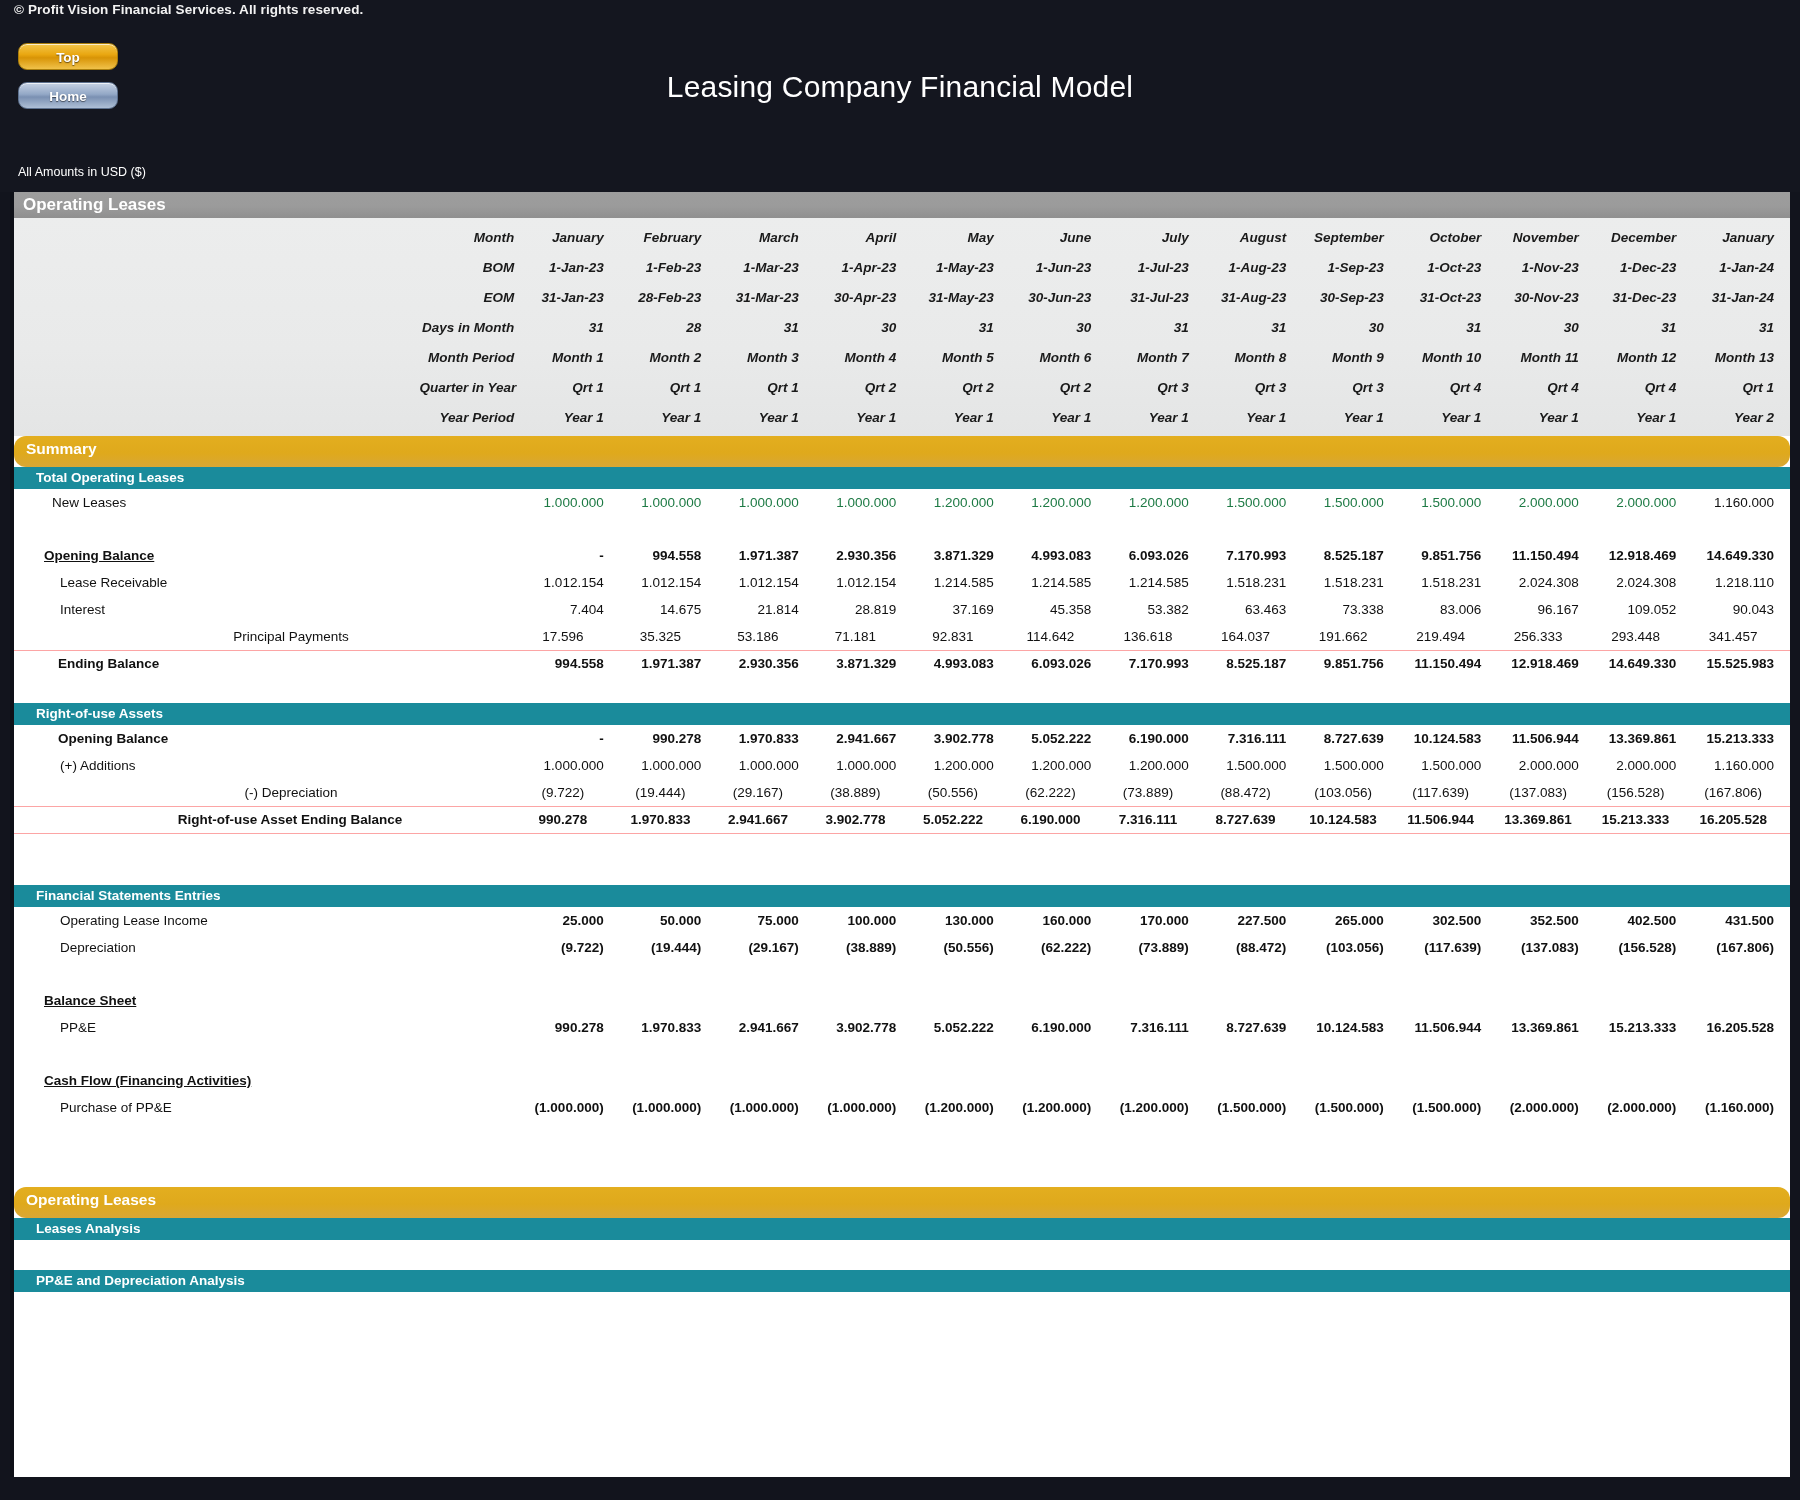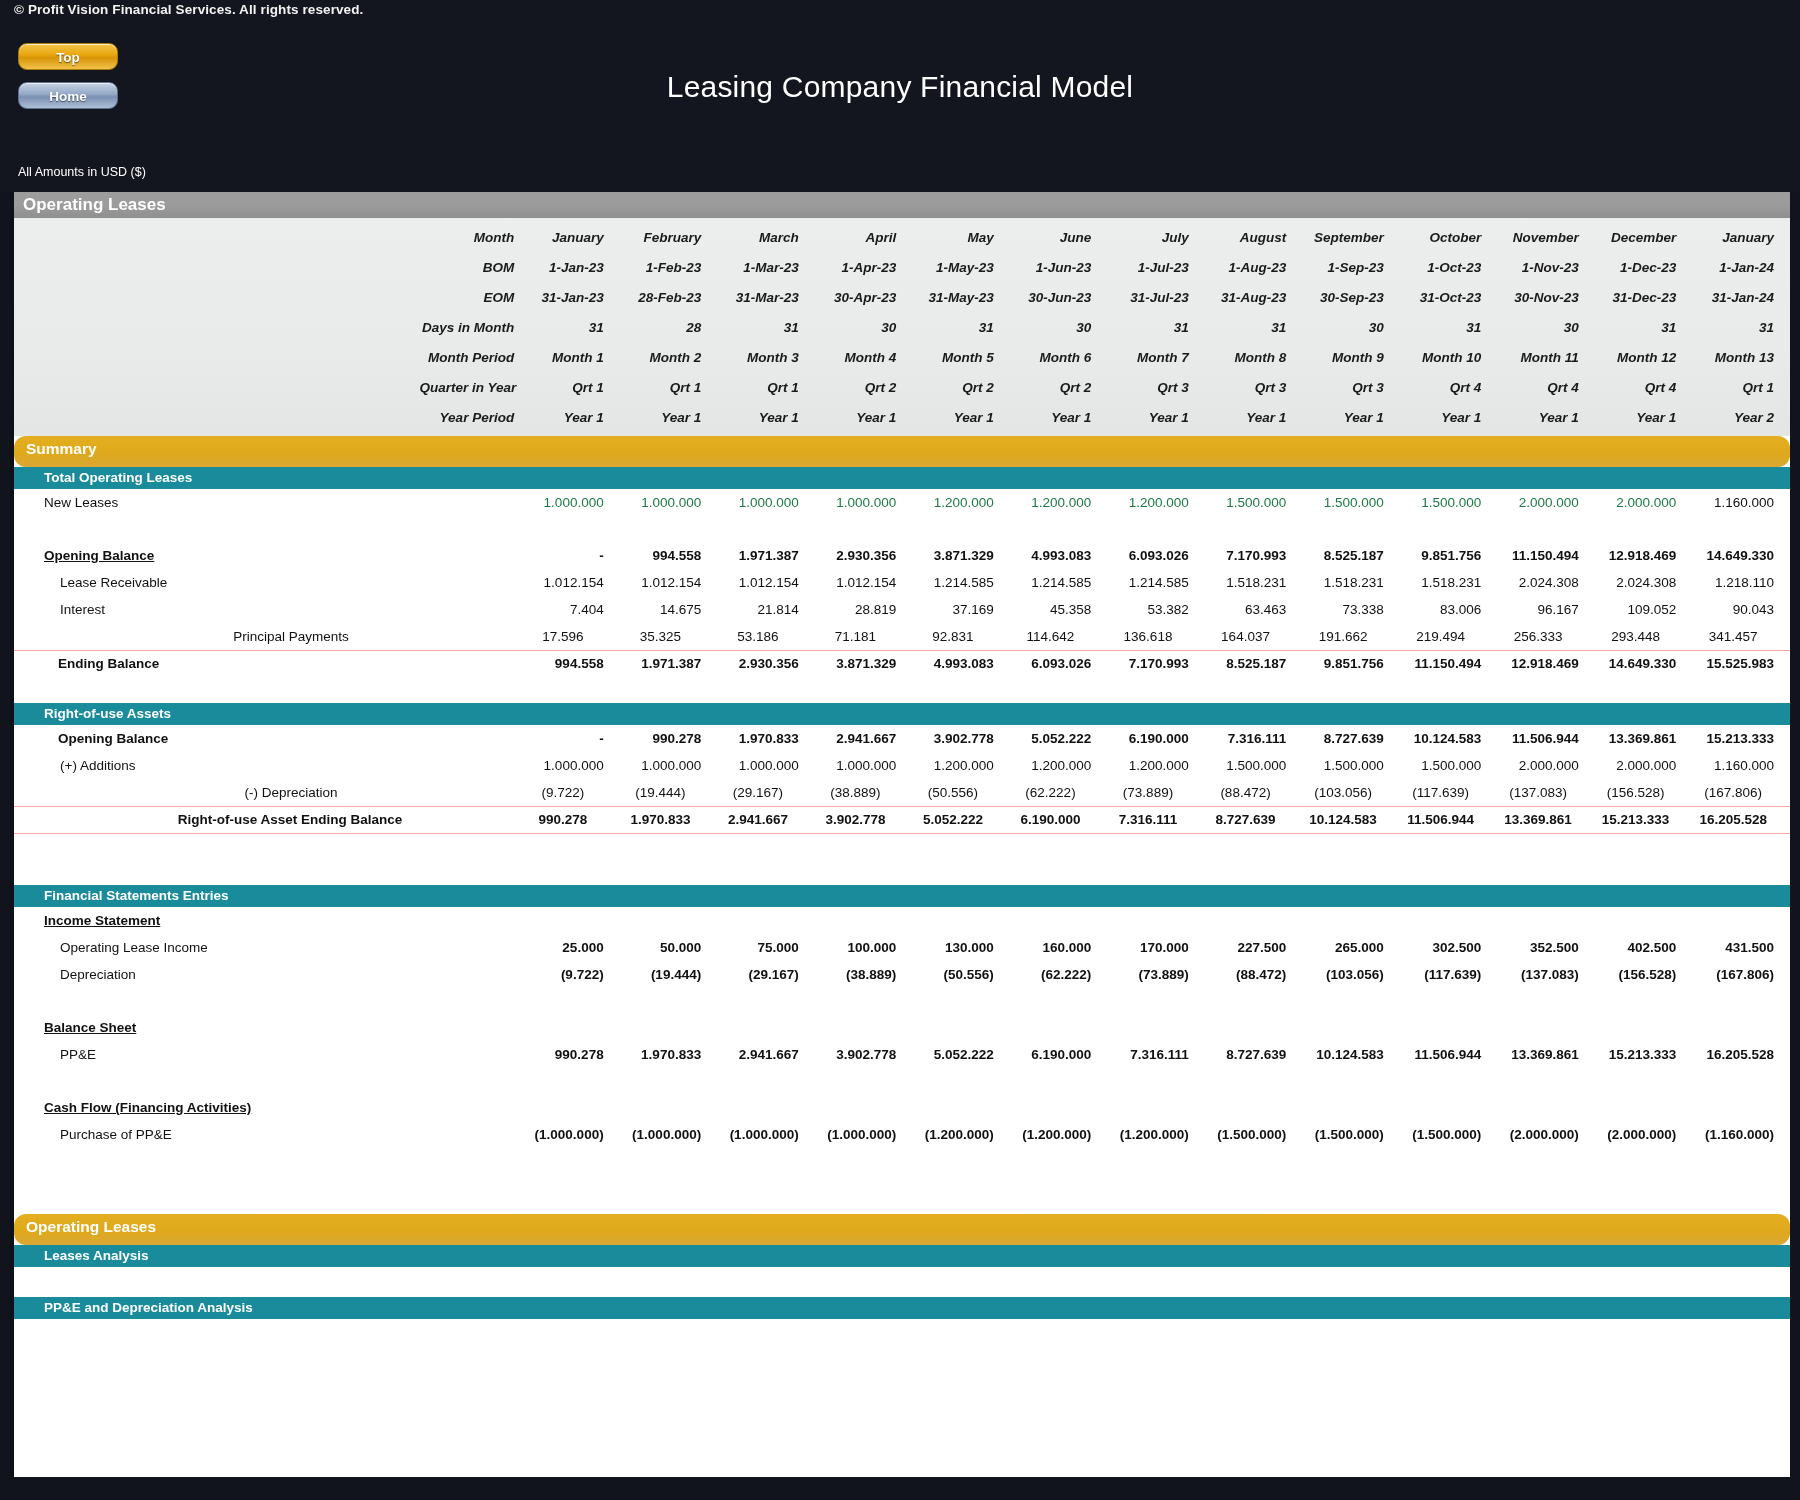--- a/index.html
+++ b/index.html
@@ -111,21 +111,21 @@
     box-sizing: border-box;
     border-radius: 12px;
   }
   .banner-teal {
     height: 22px;
     background: #1a8b9b;
     color: #ffffff;
     font-size: 13.5px;
     font-weight: bold;
     line-height: 22px;
-    padding-left: 30px;
+    padding-left: 22px;
     box-sizing: border-box;
   }
   .banner-gold.indent { padding-left: 12px; }
 
   
   .dateblock {
     background: linear-gradient(to bottom, #eceded 0%, #e9eaea 60%, #e4e5e5 100%);
     padding-top: 4px;
     padding-bottom: 4px;
   }
@@ -158,21 +158,21 @@
     padding-right: 16px;
     font-style: italic;
     font-weight: bold;
     font-size: 13.5px;
   }
   .dateblock tr { height: 30px; }
 
   
   .datarow { height: 27px; }
   .datarow td.label {
-    padding-left: 30px;
+    padding-left: 38px;
     font-size: 13.5px;
     color: #111;
   }
   .datarow td.label.sub { padding-left: 46px; }
   .datarow td.label.head {
     padding-left: 30px;
     font-weight: bold;
     text-decoration: underline;
   }
   .datarow td.label.bold {
@@ -602,23 +602,20 @@
           <col class="dcol">
           <col class="dcol">
           <col class="dcol">
           <col class="dcol">
           <col class="dcol">
           <col class="dcol">
           <col class="dcol">
       </colgroup>
 
       <tbody>
-          <tr class="datarow">
-        <td class="label head" colspan="15">Income Statement</td>
-      </tr>
 
       <tr class="datarow">
         <td class="label sub" colspan="2">Operating Lease Income</td>
         <td class="num b">25.000</td>
         <td class="num b">50.000</td>
         <td class="num b">75.000</td>
         <td class="num b">100.000</td>
         <td class="num b">130.000</td>
         <td class="num b">160.000</td>
         <td class="num b">170.000</td>

